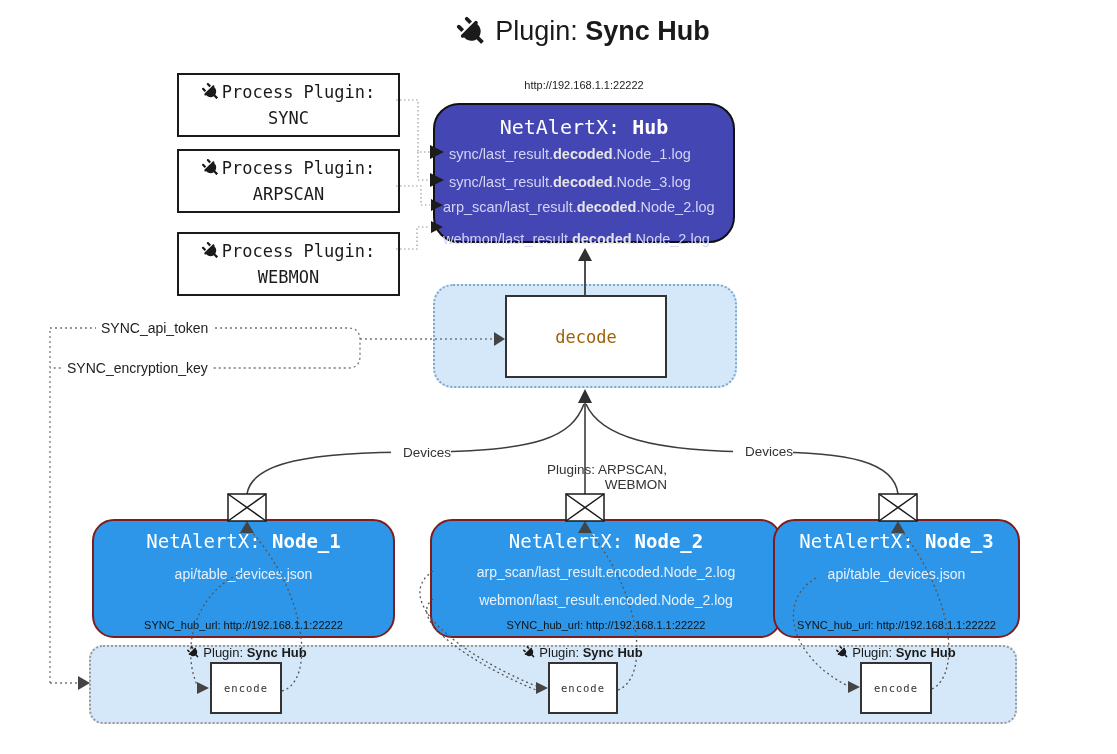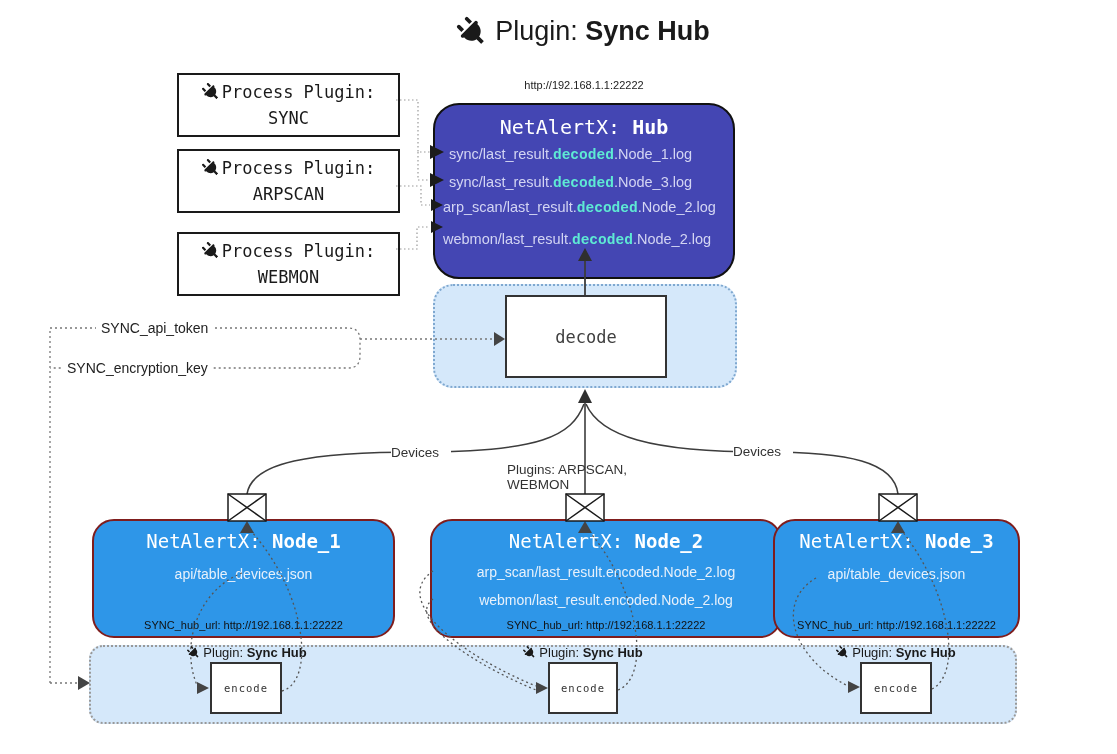--- a/index.html
+++ b/index.html
@@ -17,37 +17,37 @@
   .title b{font-weight:bold;}
   
   .plug{display:inline-flex;}
   .plug svg{transform:rotate(-45deg);fill:#1a1a1a;}
   
   .pbox{left:177px;width:219px;height:60px;border:2px solid #1a1a1a;background:#fff;
         display:flex;flex-direction:column;justify-content:center;align-items:center;
         font-family:"DejaVu Sans Mono",monospace;font-size:17px;color:#1a1a1a;line-height:26px;}
   .pbox .row{display:flex;align-items:center;gap:2px;}
   
-  .hub{left:433px;top:103px;width:302px;height:176px;background:#4446b3;border:2px solid #111;
+  .hub{left:433px;top:103px;width:302px;height:140px;background:#4446b3;border:2px solid #111;
        border-radius:26px;box-sizing:border-box;}
   .hub-title{position:absolute;left:0;top:10px;width:100%;text-align:center;color:#fff;
              font-family:"DejaVu Sans Mono",monospace;font-size:20px;}
   .hub-log{position:absolute;left:14px;width:280px;font-size:14.5px;color:#d3d5f3;white-space:nowrap;}
-  .hub-log b{color:#5eead4;font-family:Liberation Mono, monospace;}
+  .hub-log b{color:#e5e5e5;}
   .hub-url{left:433px;top:79px;width:302px;text-align:center;font-size:11px;color:#222;z-index:4;}
   
   .decode-wrap{left:433px;top:284px;width:304px;height:104px;background:#d5e8fa;
                border:2px dotted #7fa8d0;border-radius:20px;box-sizing:border-box;}
   .decode-box{left:505px;top:295px;width:162px;height:83px;background:#fff;border:2px solid #333;
               box-sizing:border-box;display:flex;align-items:center;justify-content:center;
-              font-family:"DejaVu Sans Mono",monospace;font-size:17px;color:#404040;z-index:2;}
+              font-family:"DejaVu Sans Mono",monospace;font-size:17px;color:#a16207;z-index:2;}
   
   .cfg{font-size:14px;color:#222;background:#fff;padding:0 5px;z-index:4;}
   
-  .edge-lbl{font-size:13.5px;color:#333;text-align:left;z-index:4;}
+  .edge-lbl{font-size:13.5px;color:#333;text-align:right;z-index:4;}
   .edge-lbl.whitebg{background:#fff;}
   
   .node{background:#2e96e8;border:2px solid #7f1d1d;border-radius:22px;box-sizing:border-box;top:519px;height:119px;}
   .node-title{position:absolute;left:0;top:9px;width:100%;text-align:center;color:#fff;
               font-family:"DejaVu Sans Mono",monospace;font-size:19px;white-space:nowrap;}
   .node-file{position:absolute;left:0;width:100%;text-align:center;font-size:14px;color:#e8f1fb;white-space:nowrap;}
   .node-url{position:absolute;left:0;bottom:5px;width:100%;text-align:center;font-size:11px;color:#111;}
   
   .sync-band{left:89px;top:645px;width:928px;height:79px;background:#d5e8fa;
              border:2px dotted #999;border-radius:14px;box-sizing:border-box;}

